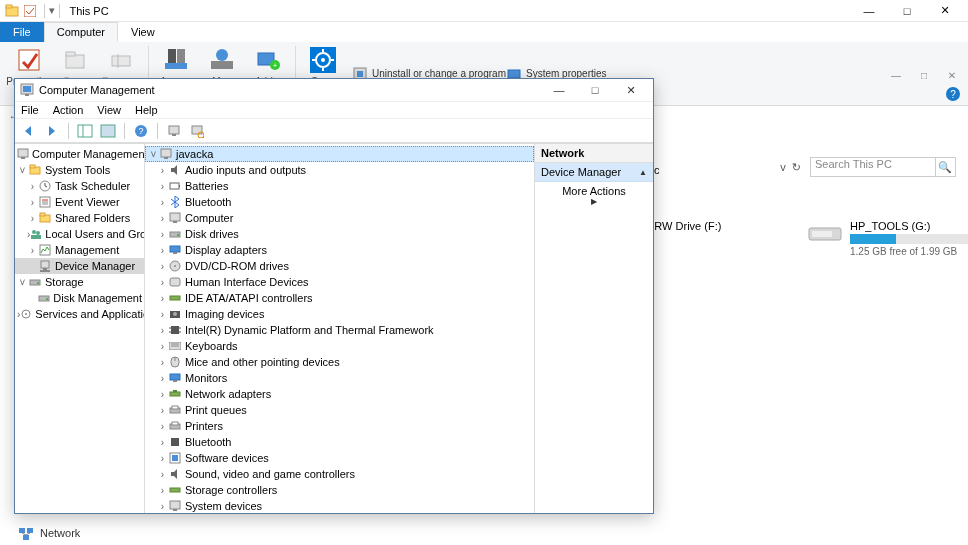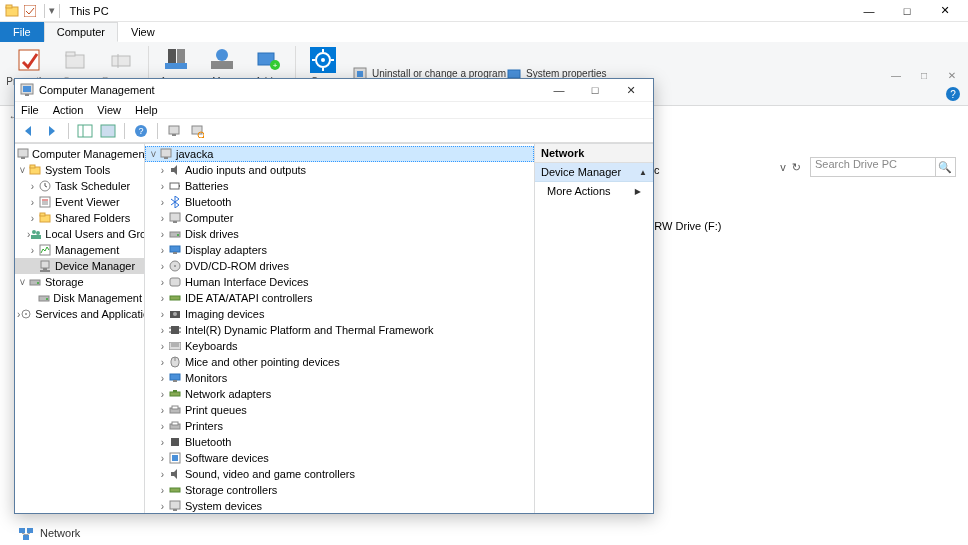--- a/index.html
+++ b/index.html
@@ -64,21 +64,21 @@
 .mgmt-mid { flex:1; padding:2px 0; }
 .mgmt-right { width:118px; display:flex; flex-direction:column;}
 .tree { font-size:11px; }
 .tree-row { display:flex; align-items:center; height:16px; padding:0 2px; white-space:nowrap; }
 .tree-row .tw { width:11px; text-align:center; color:#666; font-size:10px;}
 .tree-row .ticon { width:14px; height:14px; display:inline-flex; align-items:center; justify-content:center; margin-right:3px; }
 .tree-row.sel { background:#d8d8d8; }
 .tree-row.sel-blue { background:#cde8ff; border:1px dotted #3399ff; height:16px;}
 .actions-hdr { background:#f3f3f3; font-weight:bold; padding:3px 6px; border-bottom:1px solid #ddd; font-size:11px;}
 .actions-sel { background:#d6e8fb; padding:3px 6px; border-bottom:1px solid #c9dff2; font-size:11px; display:flex; align-items:center; justify-content:space-between;}
-.actions-item { padding:3px 12px; font-size:11px; display:flex; align-items:center; justify-content:space-between;}
+.actions-item { padding:3px 12px; font-size:11px; display:flex; align-items:center; justify-content:space-between;flex-direction:column;}
 .chev { font-size:8px; color:#333;}
 
 svg { display:block; }
 .folder-svg-yellow { fill:#ffd86b; stroke:#d9a23d; stroke-width:0.5;}
 </style>
 </head>
 <body>
 
 <div class="titlebar">
   <span class="ico">
@@ -214,41 +214,56 @@
   <span class="nav-arr">↑</span>
   <span style="margin:0 4px">|</span>
   <span style="color:#333">This PC</span>
 </div>
 
 <div class="searchbar">
   <div class="refresh-group">
     <span>v</span>
     <span>↻</span>
   </div>
-  <div class="search-input">Search Drive PC</div>
+  <div class="search-input">Search This PC</div>
   <div class="search-icon">🔍</div>
 </div>
 
 <div class="bg-explorer-title">
   <div>—</div>
   <div>□</div>
   <div>✕</div>
 </div>
 
 <div class="explorer-body">
   <div class="folders">
     <div class="folder-item">
       <div class="folder-row">
           <span>usic</span>
         </div>
     </div>
   </div>
   <div class="drive-section">
     <div class="drive-item">
       <span>VD RW Drive (F:)</span>
+    </div>
+    <div class="drive-item">
+      <div class="drive-icon">
+          <svg width="34" height="22">
+            <rect x="1" y="6" width="32" height="12" rx="2" fill="#d8d8d8" stroke="#aaa"></rect>
+            <rect x="4" y="9" width="20" height="6" fill="#eee"></rect>
+          </svg>
+        </div>
+      <div class="drive-info">
+        <span>HP_TOOLS (G:)</span>
+        <div class="drive-bar">
+            <div class="drive-bar-fill" id="hpfill" style="width: 38%;"></div>
+          </div>
+        <span class="drive-free">1.25 GB free of 1.99 GB</span>
+      </div>
     </div>
   </div>
 </div>
 
 <div class="network-row">
   <span class="nicon">
       <svg width="16" height="16">
         <rect x="1" y="3" width="6" height="5" fill="#4a90d9"></rect>
         <rect x="9" y="3" width="6" height="5" fill="#4a90d9"></rect>
         <rect x="5" y="10" width="6" height="5" fill="#4a90d9"></rect>

